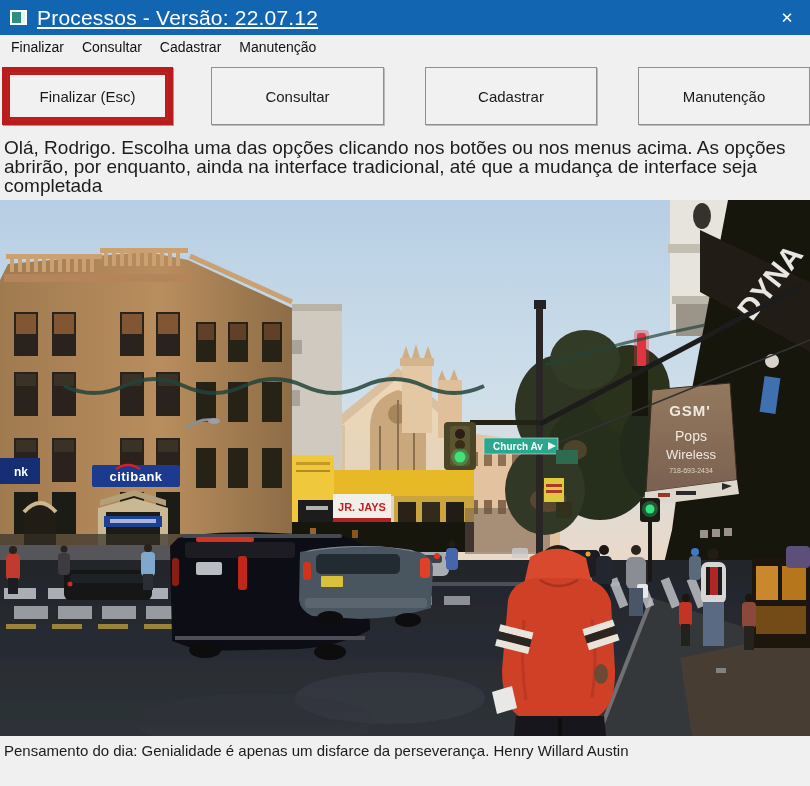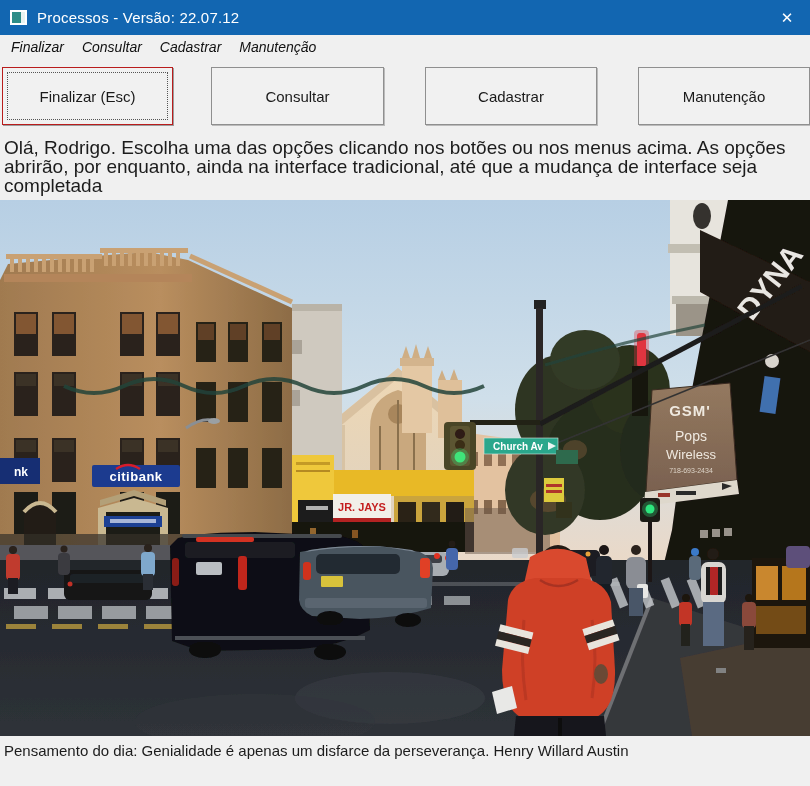--- a/index.html
+++ b/index.html
@@ -5,34 +5,34 @@
   html,body{margin:0;padding:0;}
   body{
     width:810px;height:786px;overflow:hidden;background:#f0f0f0;
     font-family:"Liberation Sans","DejaVu Sans",sans-serif;
     -webkit-font-smoothing:antialiased;
   }
   .window{width:810px;height:786px;display:flex;flex-direction:column;background:#f0f0f0;}
   
   .titlebar{height:35px;background:#1266b1;display:flex;align-items:center;color:#fff;flex:0 0 auto;}
   .titlebar .app-icon{width:17px;height:15px;margin:0 10px 0 10px;flex:0 0 auto;}
-  .titlebar .title{font-size:15px;letter-spacing:.2px;}
+  .titlebar .title{font-size:21px;letter-spacing:.2px;text-decoration:underline;}
   .titlebar .spacer{flex:1;}
   .close-btn{width:46px;height:35px;display:flex;align-items:center;justify-content:center;
     font-size:15px;color:#fff;cursor:default;}
   
-  .menubar{height:24px;background:#f0f0f0;display:flex;align-items:center;font-size:14px;color:#111;flex:0 0 auto;padding-left:2px;font-style:italic;}
+  .menubar{height:24px;background:#f0f0f0;display:flex;align-items:center;font-size:14px;color:#111;flex:0 0 auto;padding-left:2px;}
   .menu-item{padding:0 9px;line-height:24px;}
   
   .btnrow{height:76px;position:relative;flex:0 0 auto;}
   .big-btn{position:absolute;top:8px;height:58px;background:#f1f1f1;border:1px solid #8f8f8f;
     box-shadow:1px 1px 0 rgba(0,0,0,.22);font-size:15px;color:#1a1a1a;text-align:center;
     display:flex;align-items:center;justify-content:center;
     font-family:"Liberation Sans","DejaVu Sans",sans-serif;}
-  .big-btn.focused{border:1px solid #b91c1c;outline:1px dotted #555;outline-offset:-6px;box-shadow:1px 1px 0 rgba(0,0,0,.35);}
+  .big-btn.focused{border:8px solid #b91c1c;outline:1px dotted #555;outline-offset:-6px;box-shadow:1px 1px 0 rgba(0,0,0,.35);}
   
   .greeting{height:62px;padding:3px 6px 0 4px;font-size:19px;line-height:19px;color:#1c1c1c;flex:0 0 auto;}
   
   .photo{height:536px;flex:0 0 auto;line-height:0;}
   
   .footer{height:53px;padding:6px 6px 0 4px;font-size:15px;color:#1c1c1c;flex:0 0 auto;}
   svg text{font-family:"Liberation Sans","DejaVu Sans",sans-serif;}
 </style>
 </head>
 <body>

